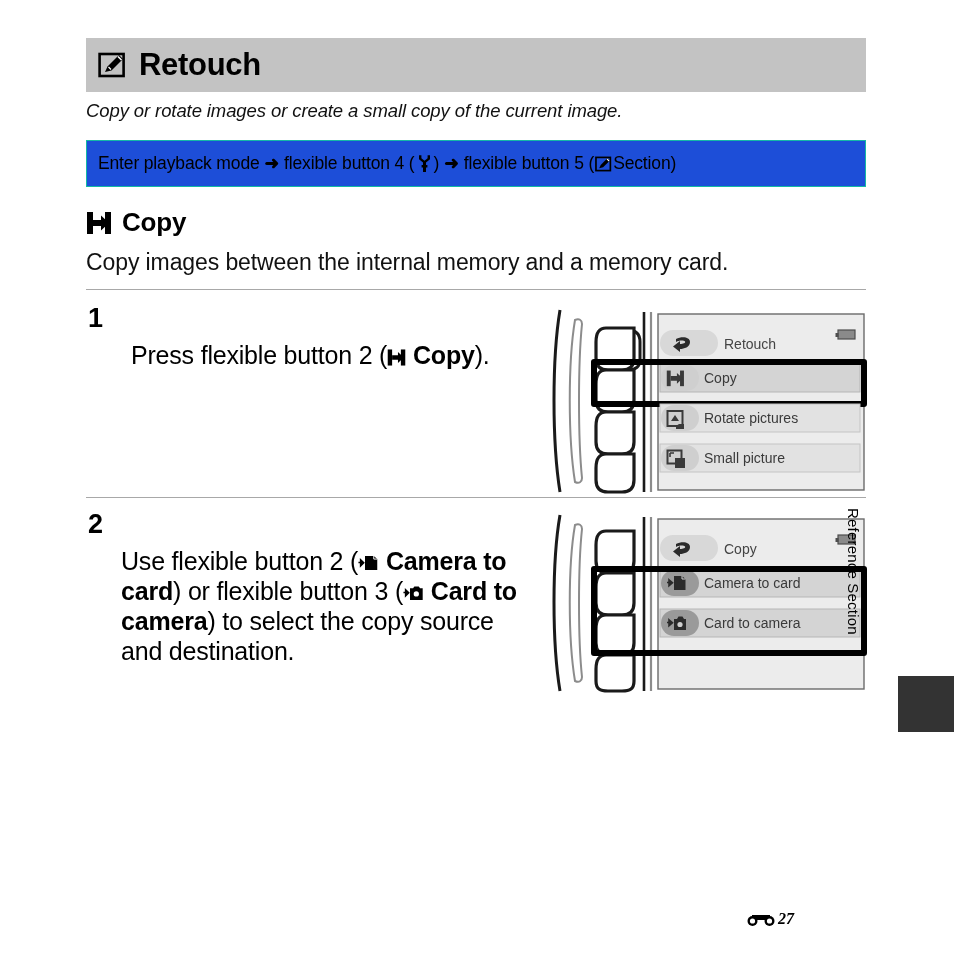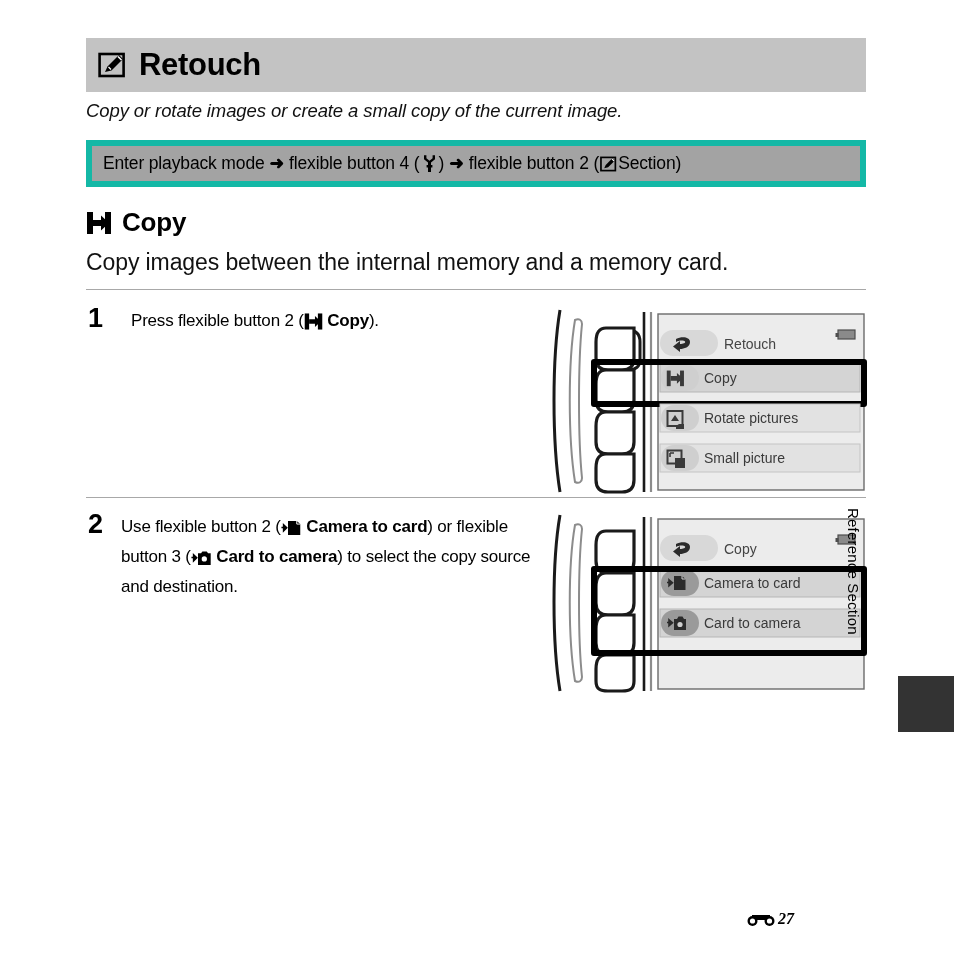--- a/index.html
+++ b/index.html
@@ -56,22 +56,22 @@
     font-style: italic;
   }
 
   
   .crumb-box {
     position: absolute;
     left: 86px;
     top: 140px;
     width: 780px;
     height: 47px;
-    border: 6px solid #14b8a6;
-    background: #a3a3a3;
+    border: 1px solid #14b8a6;
+    background: #1d4ed8;
     display: flex;
     align-items: center;
     padding-left: 11px;
     font-size: 17.5px;
     letter-spacing: -0.15px;
     white-space: nowrap;
   }
   .crumb-box .arrow { margin: 0 5px; font-weight: bold; }
 
   
@@ -110,24 +110,25 @@
 
   
   .step-num {
     position: absolute;
     font-size: 27px;
     font-weight: bold;
     color: #000;
   }
   .step-body {
     position: absolute;
-    font-size: 17px;
+    font-size: 25px;
     line-height: 30px;
     color: #000;
     letter-spacing: -0.2px;
+    margin-top: 34px;
   }
   .step-body b { font-weight: bold; }
 
   #step1-num { left: 88px; top: 303px; }
   #step1-body { left: 131px; top: 306px; width: 400px; }
 
   #step2-num { left: 88px; top: 509px; }
   #step2-body { left: 121px; top: 512px; width: 410px; }
 
   
@@ -195,21 +196,21 @@
     <span>Enter playback mode</span>
     <span class="arrow">➜</span>
     <span>flexible button 4 (</span>
     <span class="ico" style="margin:0 1px;">
       <svg width="17" height="19" viewBox="0 0 17 19">
         <path d="M3 1.2 L3 5.2 L7 8.6 L7 11 L5.6 11 L5.6 13.4 L7 13.4 L7 18 L10 18 L10 13.4 L11.4 13.4 L11.4 11 L10 11 L10 8.6 L14 5.2 L14 1.2 L11.6 1.2 L11.6 4.2 L8.5 6.8 L5.4 4.2 L5.4 1.2 Z" fill="#000"></path>
       </svg>
     </span>
     <span>)</span>
     <span class="arrow">➜</span>
-    <span>flexible button 2 (</span>
+    <span>flexible button 5 (</span>
     <span class="ico" style="margin-left:1px;">
       <svg width="18" height="18" viewBox="0 0 30 30">
         <rect x="1.6" y="4" width="24" height="22" fill="none" stroke="#000" stroke-width="2.8"></rect>
         <path d="M7 22 L9.5 16.5 L21 5 L25 9 L13.5 20.5 Z" fill="#000"></path>
         <path d="M20 6.5 L23.5 10" stroke="#fff" stroke-width="1.8"></path>
       </svg>
     </span>
     <span> Section)</span>
   </div>
 

